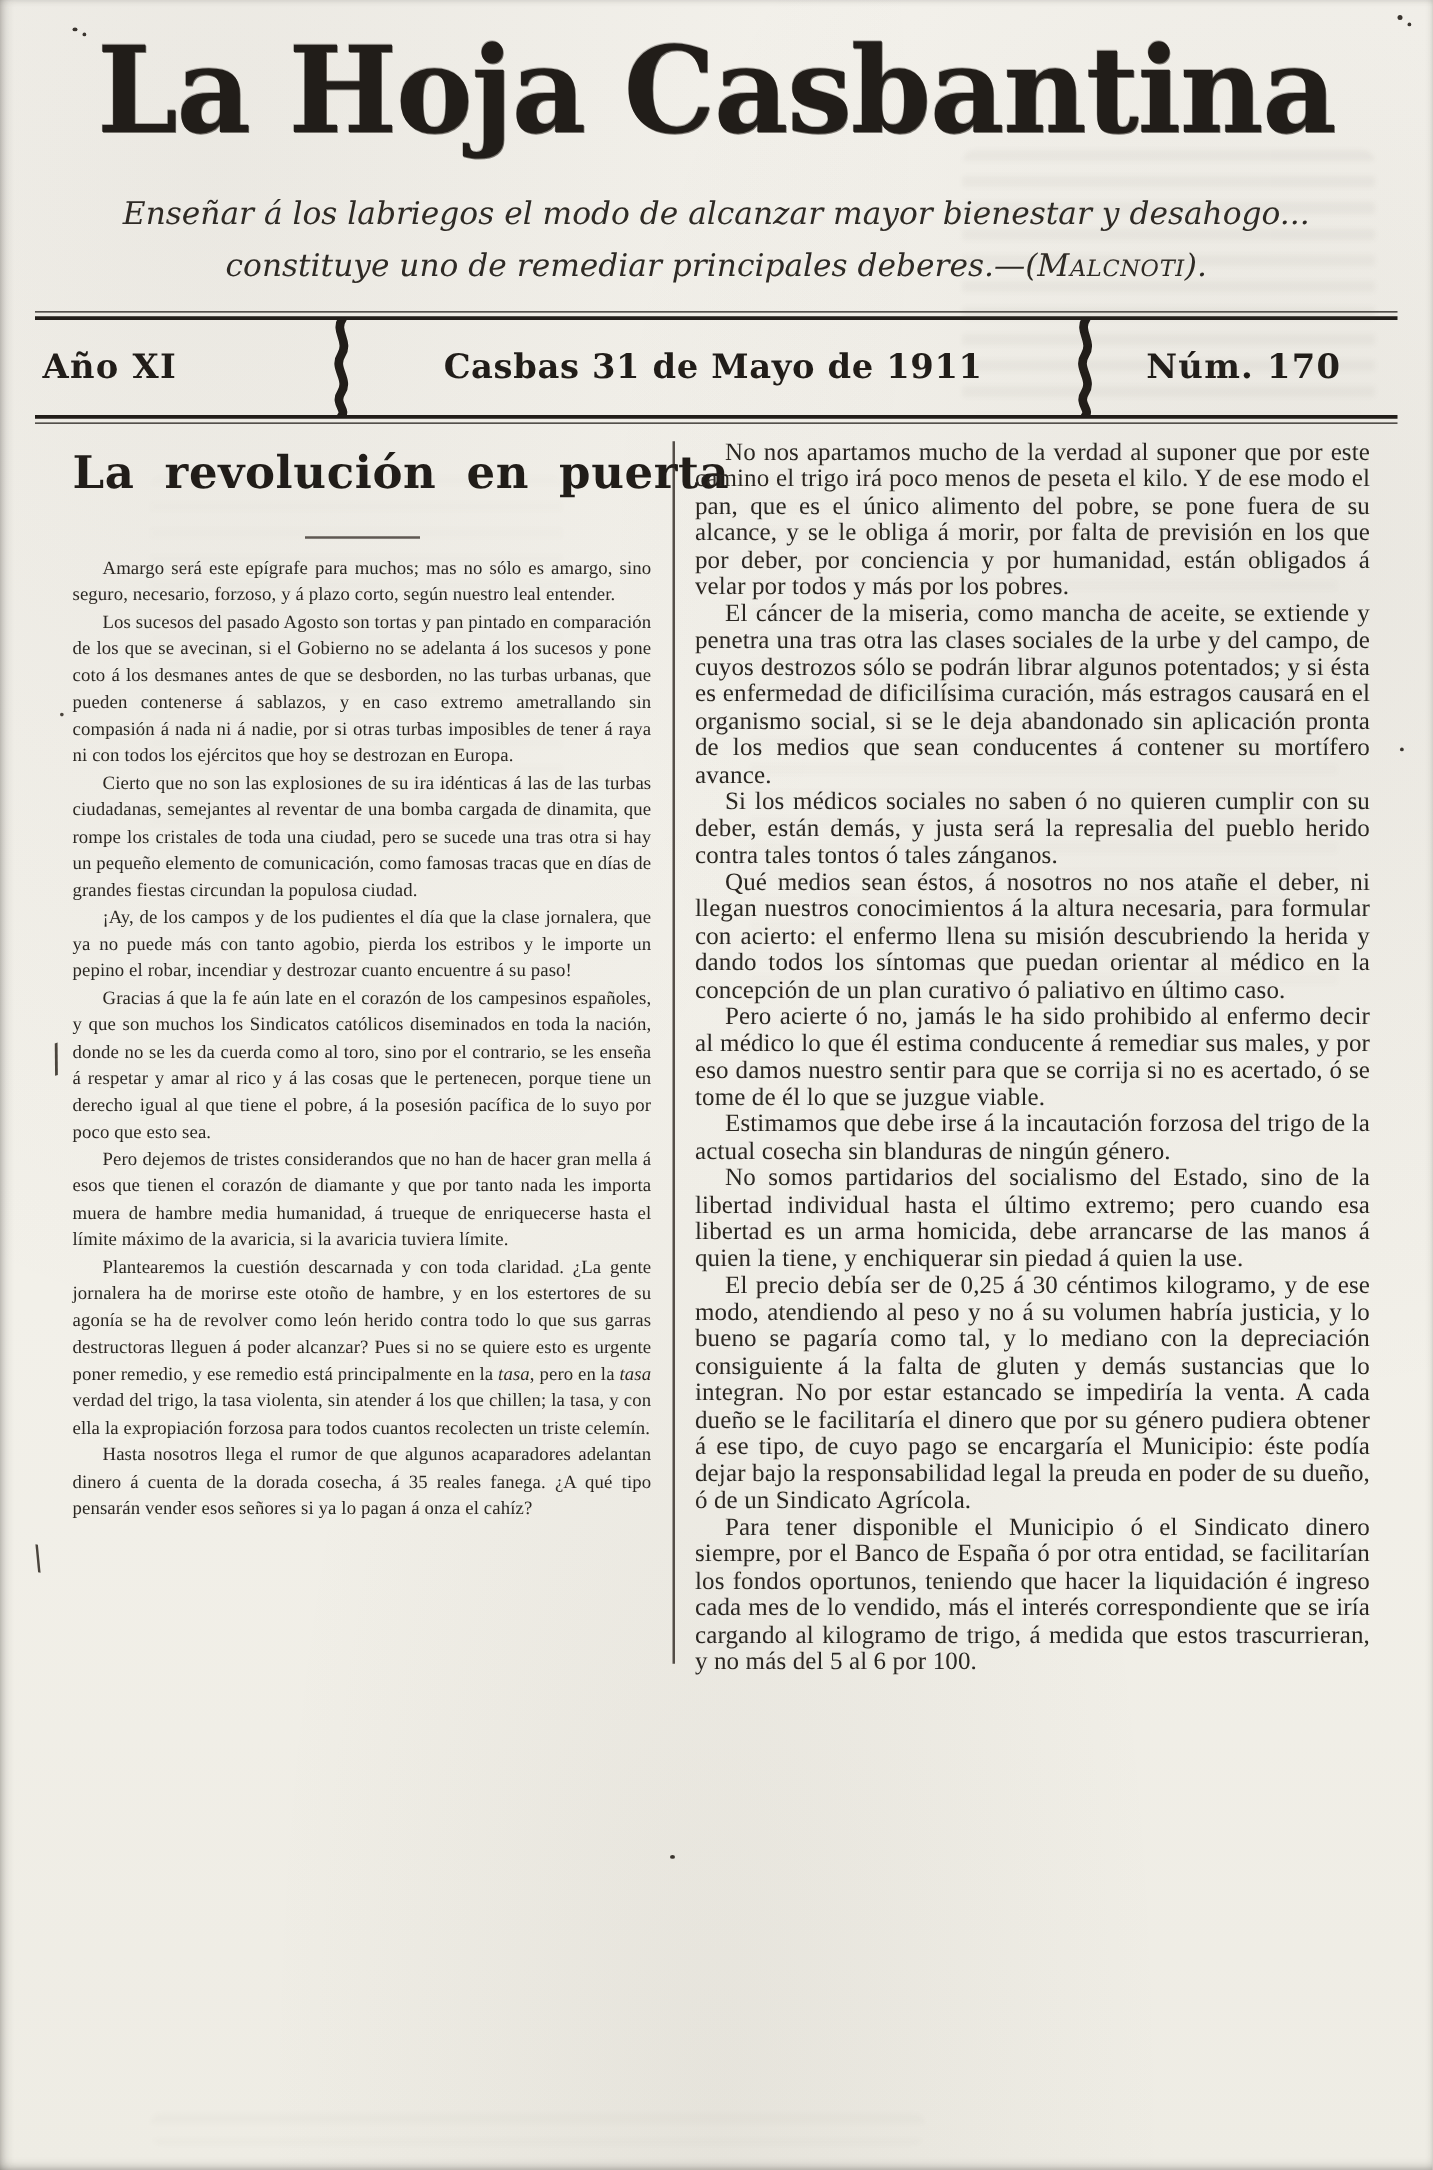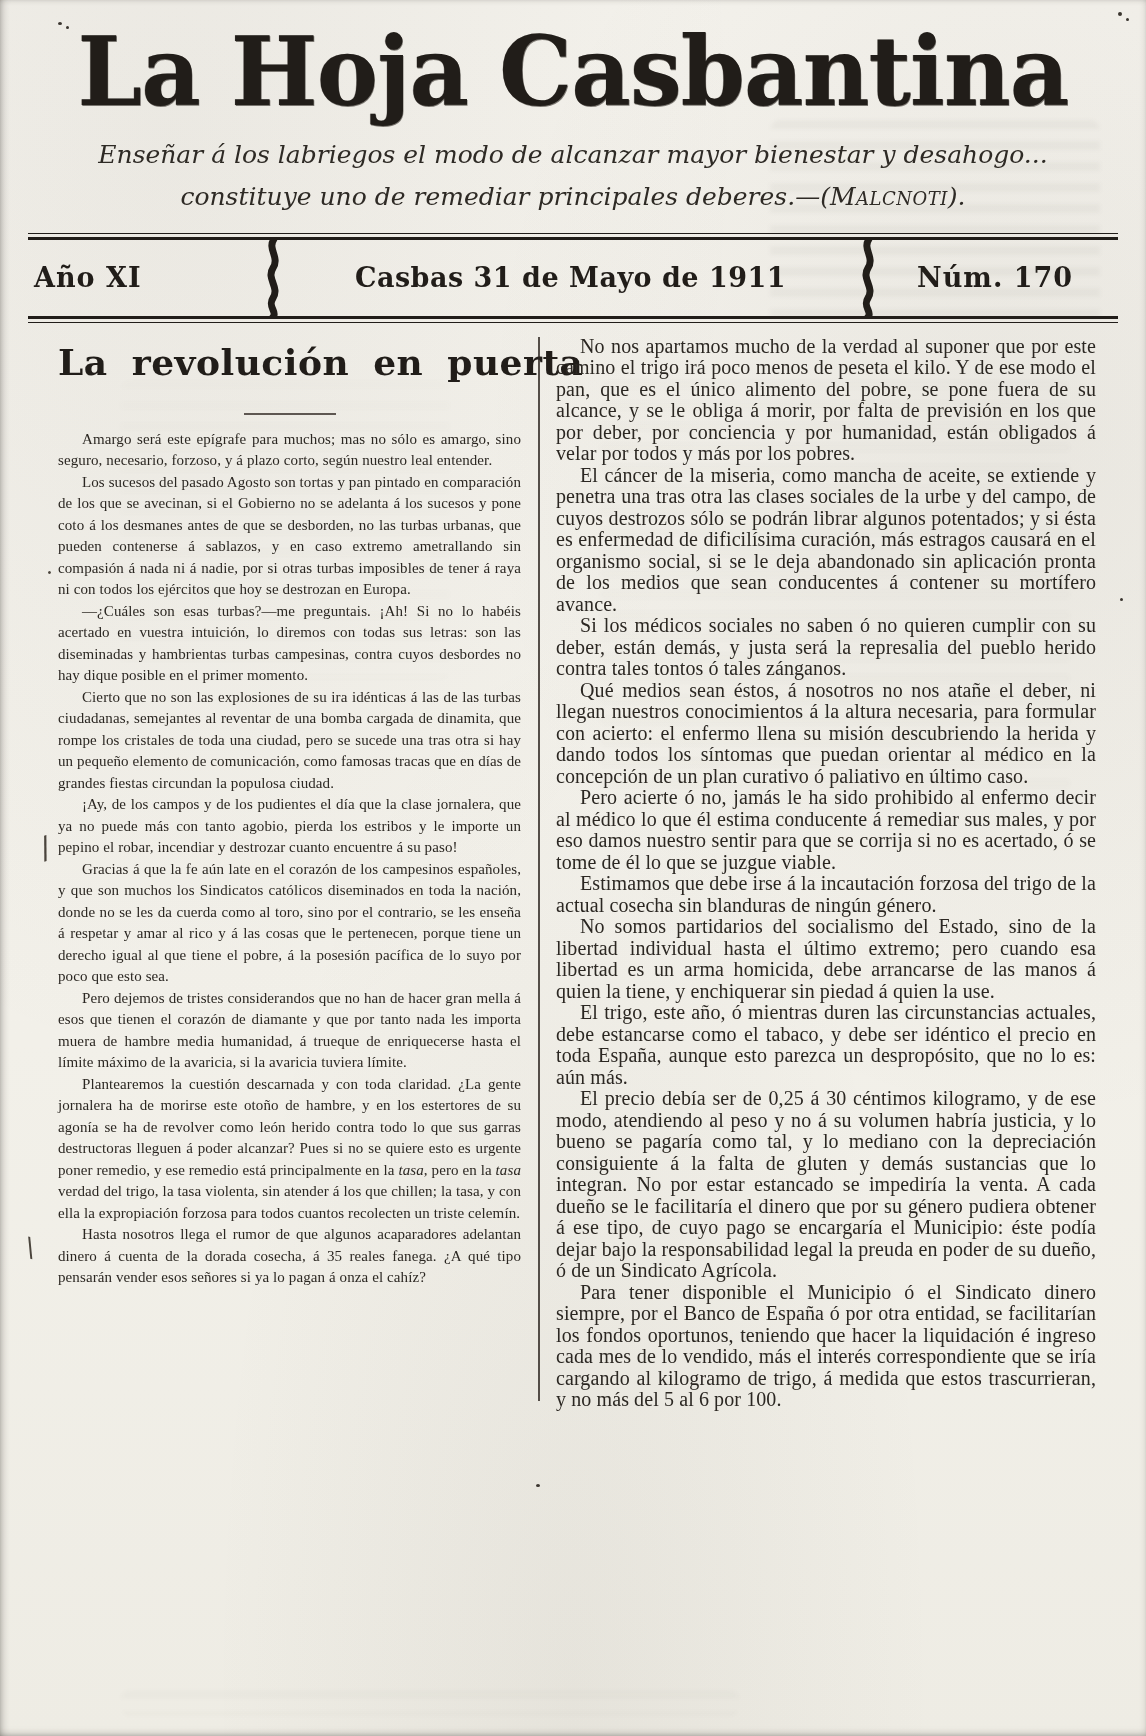--- a/index.html
+++ b/index.html
@@ -32,21 +32,21 @@
     font-weight:bold;
     font-size:92px;
     line-height:1.15;
     letter-spacing:-1px;
     color:var(--ink);
     transform:scaleY(1.04);
     text-shadow:0.6px 0.8px 0 rgba(25,20,15,0.55), -0.4px -0.3px 0 rgba(25,20,15,0.3);
     white-space:nowrap;
   }
   .motto{
-    margin-top:8px;
+    margin-top:24px;
     text-align:center;
     font-family:"DejaVu Serif", serif;
     font-style:italic;
     font-size:25px;
     line-height:1.7;
     color:#2e2a25;
   }
   .motto .author{
     font-style:italic;
     font-variant:small-caps;
@@ -174,39 +174,37 @@
   </div>
   <div class="rule-bottom"></div>
 
   <main class="content">
     <section class="col-left">
       <h2 class="headline">La revolución en puerta</h2>
       <div class="headline-rule"></div>
       <div>
           <p class="body-par">Amargo será este epígrafe para muchos; mas no sólo es amargo, sino seguro, necesario, forzoso, y á plazo corto, según nuestro leal entender.</p>
           <p class="body-par">Los sucesos del pasado Agosto son tortas y pan pintado en comparación de los que se avecinan, si el Gobierno no se adelanta á los sucesos y pone coto á los desmanes antes de que se desborden, no las turbas urbanas, que pueden contenerse á sablazos, y en caso extremo ametrallando sin compasión á nada ni á nadie, por si otras turbas imposibles de tener á raya ni con todos los ejércitos que hoy se destrozan en Europa.</p>
-          <p class="body-par">—¿Cuáles son esas turbas?—me preguntais. ¡Ah! Si no lo habéis acertado en vuestra intuición, lo diremos con todas sus letras: son las diseminadas y hambrientas turbas campesinas, contra cuyos desbordes no hay dique posible en el primer momento.</p>
           <p class="body-par">Cierto que no son las explosiones de su ira idénticas á las de las turbas ciudadanas, semejantes al reventar de una bomba cargada de dinamita, que rompe los cristales de toda una ciudad, pero se sucede una tras otra si hay un pequeño elemento de comunicación, como famosas tracas que en días de grandes fiestas circundan la populosa ciudad.</p>
           <p class="body-par">¡Ay, de los campos y de los pudientes el día que la clase jornalera, que ya no puede más con tanto agobio, pierda los estribos y le importe un pepino el robar, incendiar y destrozar cuanto encuentre á su paso!</p>
           <p class="body-par">Gracias á que la fe aún late en el corazón de los campesinos españoles, y que son muchos los Sindicatos católicos diseminados en toda la nación, donde no se les da cuerda como al toro, sino por el contrario, se les enseña á respetar y amar al rico y á las cosas que le pertenecen, porque tiene un derecho igual al que tiene el pobre, á la posesión pacífica de lo suyo por poco que esto sea.</p>
           <p class="body-par">Pero dejemos de tristes considerandos que no han de hacer gran mella á esos que tienen el corazón de diamante y que por tanto nada les importa muera de hambre media humanidad, á trueque de enriquecerse hasta el límite máximo de la avaricia, si la avaricia tuviera límite.</p>
           <p class="body-par">Plantearemos la cuestión descarnada y con toda claridad. ¿La gente jornalera ha de morirse este otoño de hambre, y en los estertores de su agonía se ha de revolver como león herido contra todo lo que sus garras destructoras lleguen á poder alcanzar? Pues si no se quiere esto es urgente poner remedio, y ese remedio está principalmente en la <em>tasa</em>, pero en la <em>tasa</em> verdad del trigo, la tasa violenta, sin atender á los que chillen; la tasa, y con ella la expropiación forzosa para todos cuantos recolecten un triste celemín.</p>
           <p class="body-par">Hasta nosotros llega el rumor de que algunos acaparadores adelantan dinero á cuenta de la dorada cosecha, á 35 reales fanega. ¿A qué tipo pensarán vender esos señores si ya lo pagan á onza el cahíz?</p>
         </div>
     </section>
     <div class="divider"></div>
     <section class="col-right">
       <div>
           <p class="body-par">No nos apartamos mucho de la verdad al suponer que por este camino el trigo irá poco menos de peseta el kilo. Y de ese modo el pan, que es el único alimento del pobre, se pone fuera de su alcance, y se le obliga á morir, por falta de previsión en los que por deber, por conciencia y por humanidad, están obligados á velar por todos y más por los pobres.</p>
           <p class="body-par">El cáncer de la miseria, como mancha de aceite, se extiende y penetra una tras otra las clases sociales de la urbe y del campo, de cuyos destrozos sólo se podrán librar algunos potentados; y si ésta es enfermedad de dificilísima curación, más estragos causará en el organismo social, si se le deja abandonado sin aplicación pronta de los medios que sean conducentes á contener su mortífero avance.</p>
           <p class="body-par">Si los médicos sociales no saben ó no quieren cumplir con su deber, están demás, y justa será la represalia del pueblo herido contra tales tontos ó tales zánganos.</p>
           <p class="body-par">Qué medios sean éstos, á nosotros no nos atañe el deber, ni llegan nuestros conocimientos á la altura necesaria, para formular con acierto: el enfermo llena su misión descubriendo la herida y dando todos los síntomas que puedan orientar al médico en la concepción de un plan curativo ó paliativo en último caso.</p>
           <p class="body-par">Pero acierte ó no, jamás le ha sido prohibido al enfermo decir al médico lo que él estima conducente á remediar sus males, y por eso damos nuestro sentir para que se corrija si no es acertado, ó se tome de él lo que se juzgue viable.</p>
           <p class="body-par">Estimamos que debe irse á la incautación forzosa del trigo de la actual cosecha sin blanduras de ningún género.</p>
           <p class="body-par">No somos partidarios del socialismo del Estado, sino de la libertad individual hasta el último extremo; pero cuando esa libertad es un arma homicida, debe arrancarse de las manos á quien la tiene, y enchiquerar sin piedad á quien la use.</p>
-          <p class="body-par">El trigo, este año, ó mientras duren las circunstancias actuales, debe estancarse como el tabaco, y debe ser idéntico el precio en toda España, aunque esto parezca un despropósito, que no lo es: aún más.</p>
           <p class="body-par">El precio debía ser de 0,25 á 30 céntimos kilogramo, y de ese modo, atendiendo al peso y no á su volumen habría justicia, y lo bueno se pagaría como tal, y lo mediano con la depreciación consiguiente á la falta de gluten y demás sustancias que lo integran. No por estar estancado se impediría la venta. A cada dueño se le facilitaría el dinero que por su género pudiera obtener á ese tipo, de cuyo pago se encargaría el Municipio: éste podía dejar bajo la responsabilidad legal la preuda en poder de su dueño, ó de un Sindicato Agrícola.</p>
           <p class="body-par">Para tener disponible el Municipio ó el Sindicato dinero siempre, por el Banco de España ó por otra entidad, se facilitarían los fondos oportunos, teniendo que hacer la liquidación é ingreso cada mes de lo vendido, más el interés correspondiente que se iría cargando al kilogramo de trigo, á medida que estos trascurrieran, y no más del 5 al 6 por 100.</p>
         </div>
     </section>
   </main>
 
 </div>
 
 </body></html>

